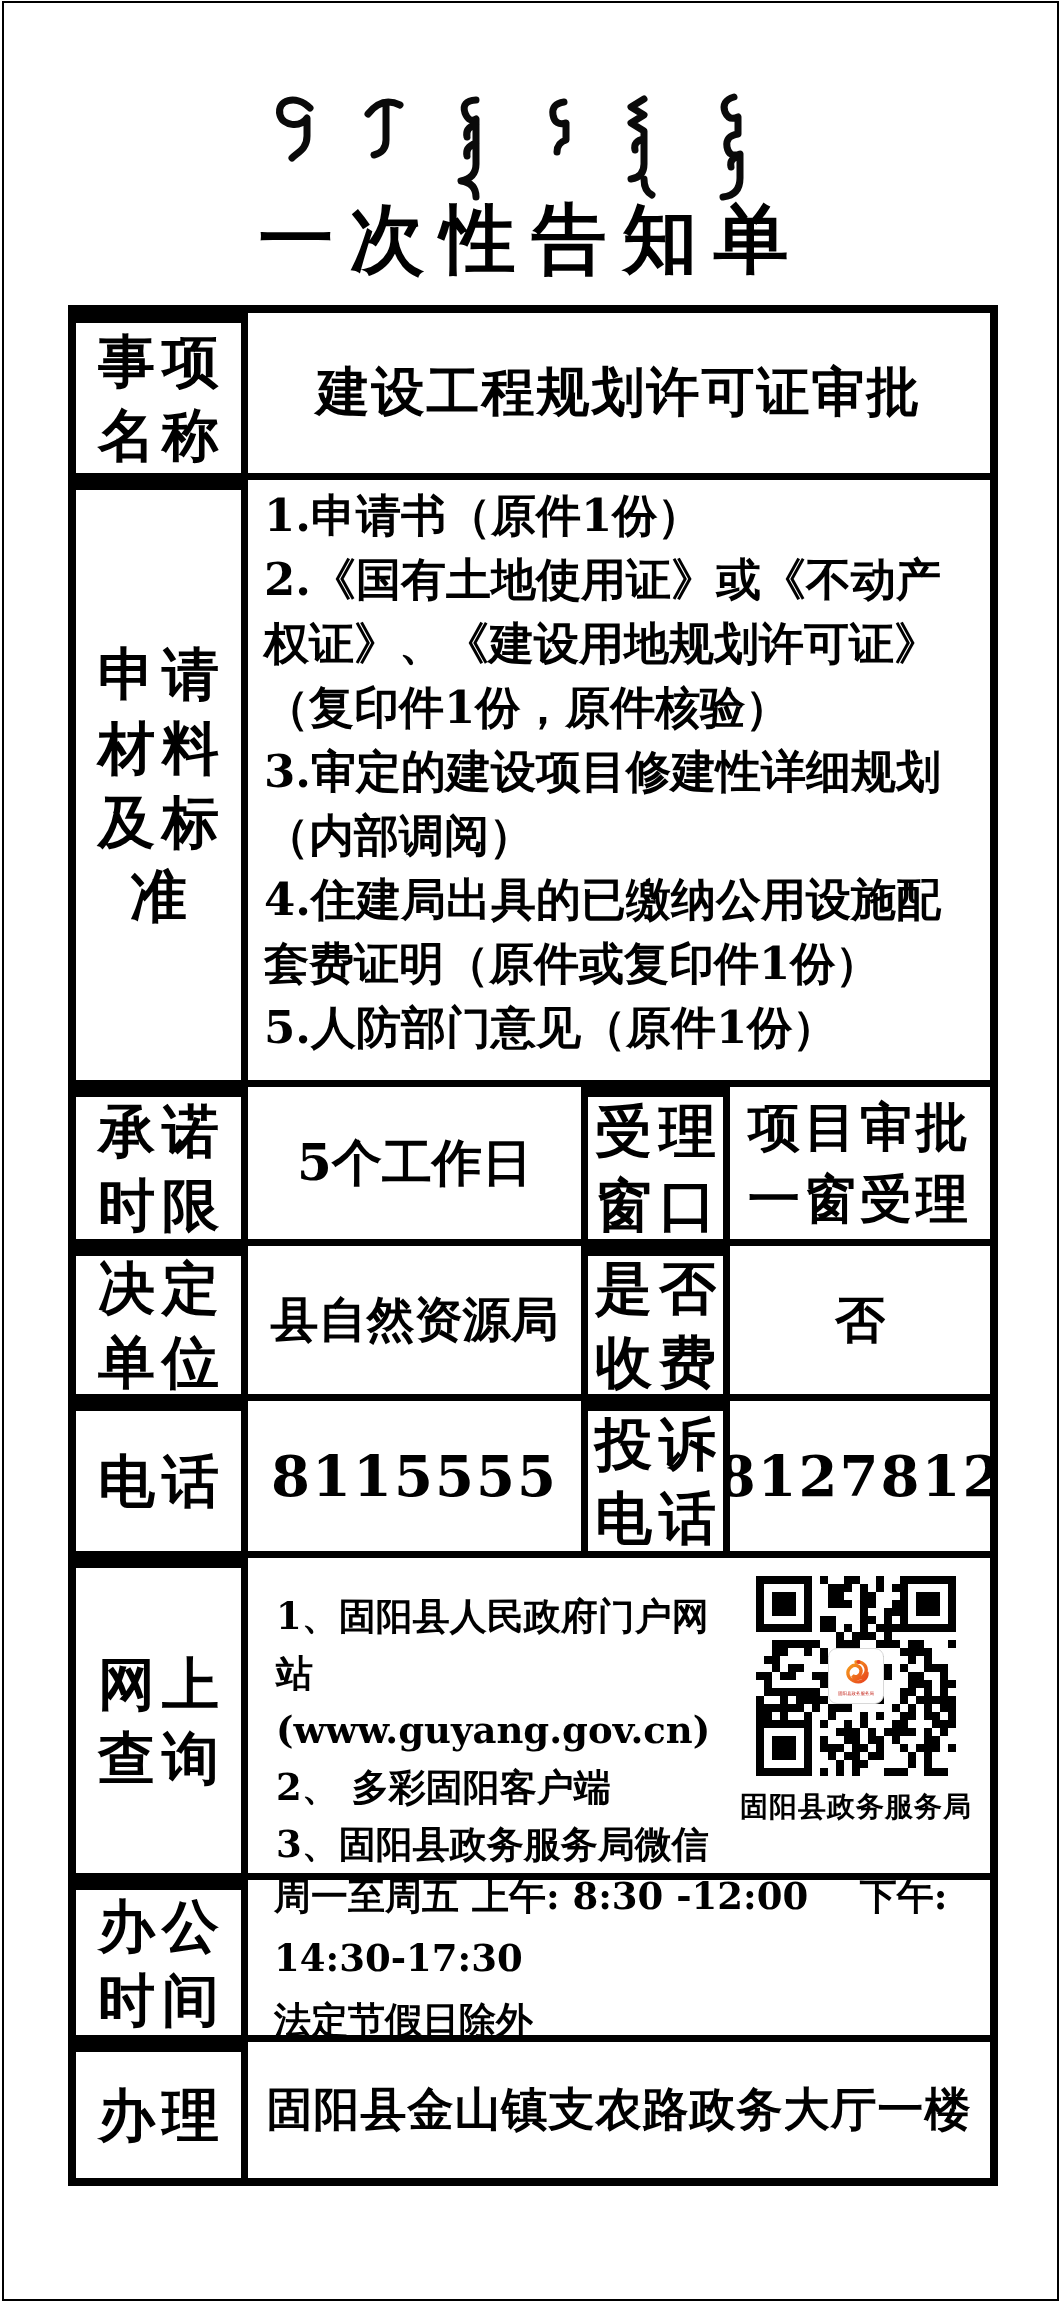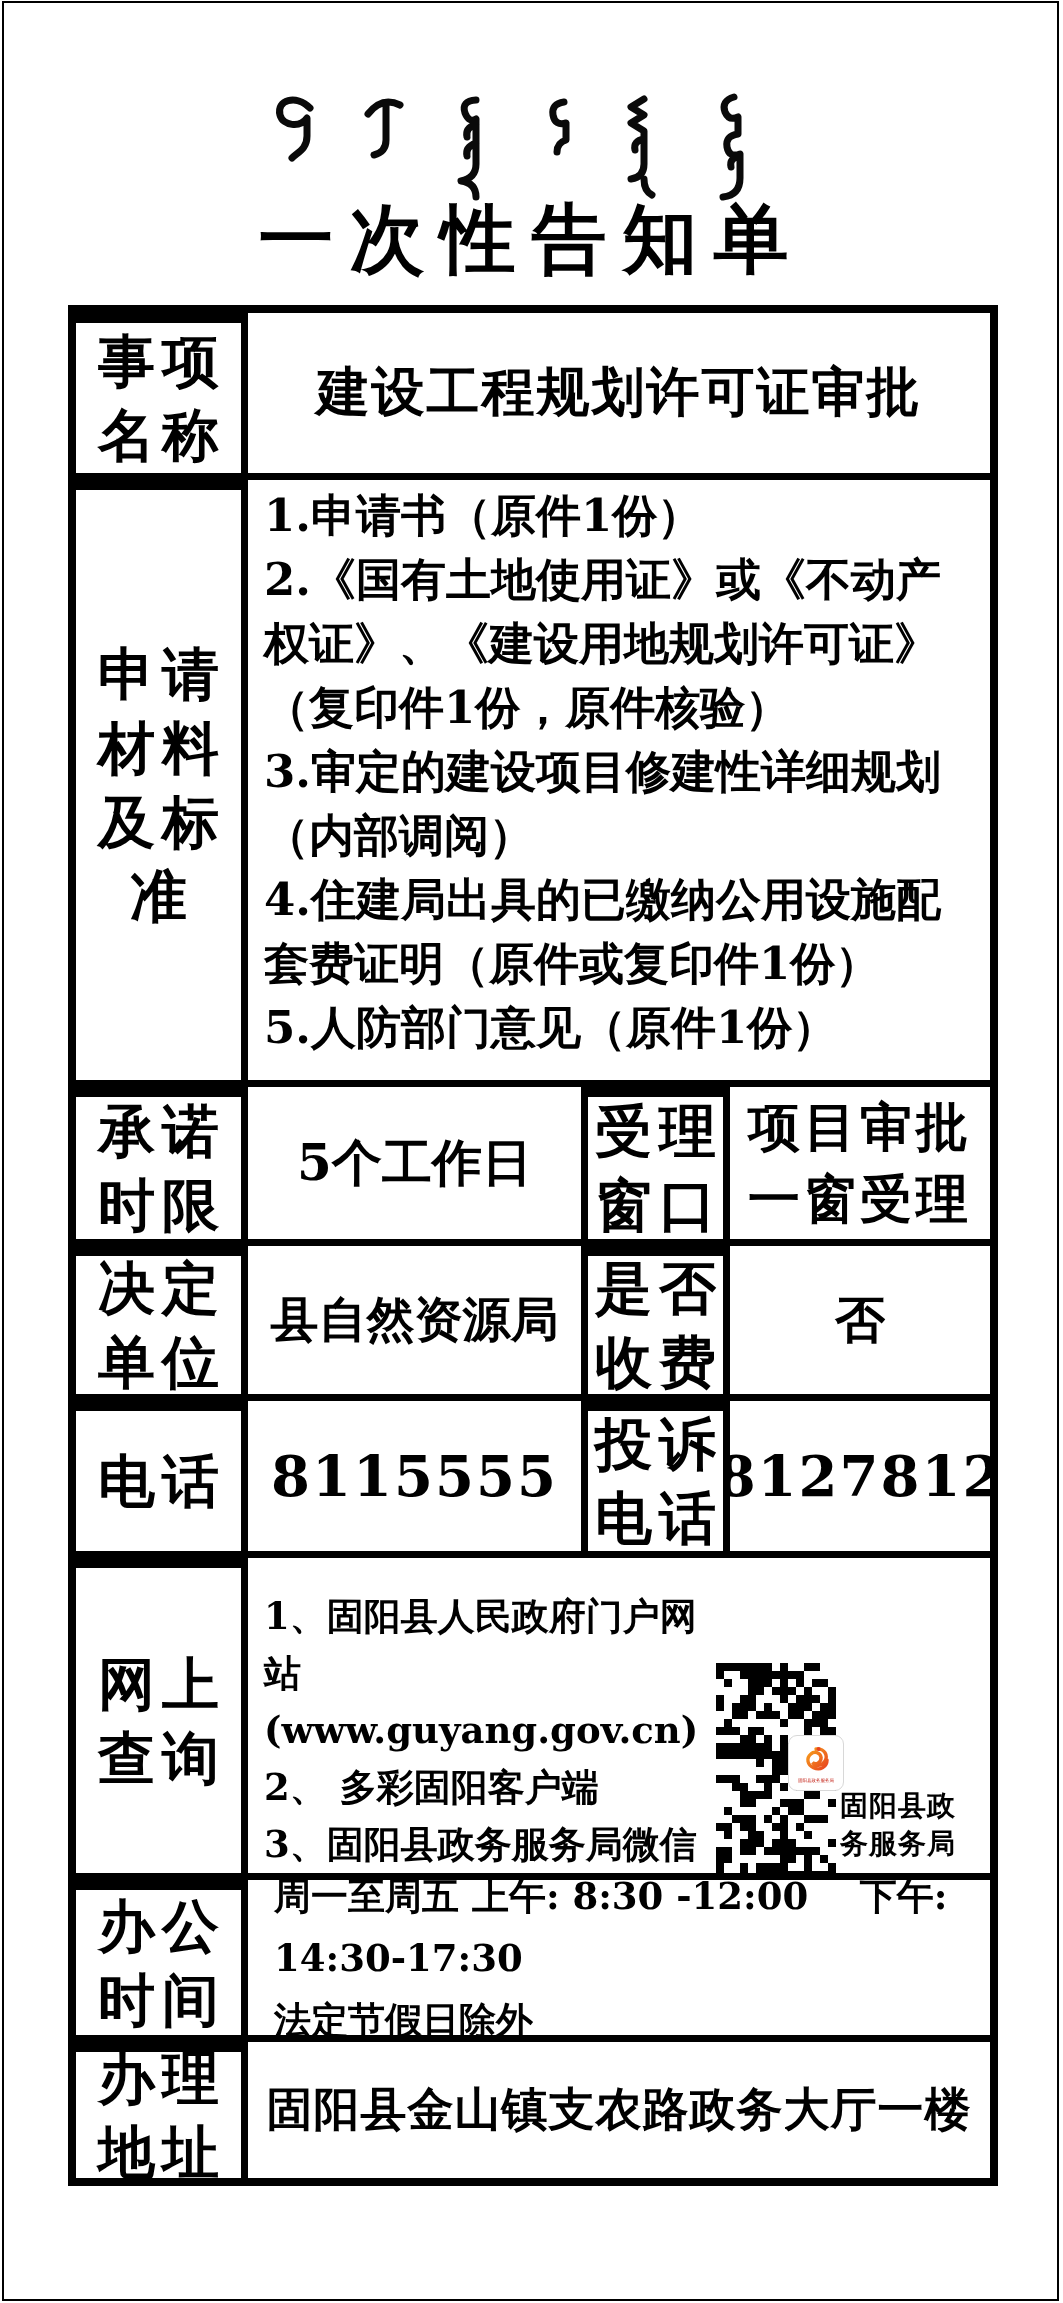--- a/index.html
+++ b/index.html
@@ -40,24 +40,24 @@
   .v-mid   { font-size:50px; font-weight:bold; }
   .v-org   { font-size:48px; font-weight:bold; }
   .v-num   { font-size:56px; font-weight:bold; letter-spacing:2px; }
   .v2-line { font-size:52px; line-height:72px; font-weight:bold; letter-spacing:4px;
              text-align:center; white-space:nowrap; }
   .materials { align-items:flex-start; justify-content:flex-start;
                padding:4px 18px 0 16px; }
   .mat-item { font-size:45px; line-height:64px; font-weight:bold; text-align:left; }
   
   .online { flex-direction:row; align-items:stretch; justify-content:flex-start;
-            padding:10px 6px 10px 16px; }
+            padding:10px 6px 10px 28px; }
   .online-text { width:452px; padding-top:20px; }
   .online-item { font-size:37px; line-height:57px; font-weight:bold; }
-  .qr-wrap { flex:1; display:flex; flex-direction:row; align-items:flex-end;
+  .qr-wrap { flex:1; display:flex; flex-direction:column; align-items:center;
              justify-content:flex-start; padding-top:8px; }
   .qr { position:relative; width:200px; height:200px; display:flex; flex-wrap:wrap;
         background:#fff; }
   .qr i { display:block; width:8px; height:8px; background:#fff; }
   .qr i.b { background:#000; }
   .qr-logo {
     position:absolute; left:72px; top:72px; width:56px; height:56px;
     background:#fff; border:1px solid #d8d8d8; border-radius:9px;
     display:flex; flex-direction:column; align-items:center; justify-content:center;
   }
@@ -828,20 +828,19 @@
       <div class="lab-line">办公</div>
       <div class="lab-line">时间</div>
     </div>
     <div class="cell span hours">
       <div class="hours-line">周一至周五 上午: 8:30 -12:00    下午: 14:30-17:30</div>
       <div class="hours-line">法定节假日除外</div>
     </div>
 
     <div class="cell label">
       <div class="lab-line">办理</div>
-      <div class="lab-line">地址</div>
     </div>
     <div class="cell span">
       <div class="v-addr">固阳县金山镇支农路政务大厅一楼</div>
     </div>
 
   </div>
 </div>
 
 </body></html>

